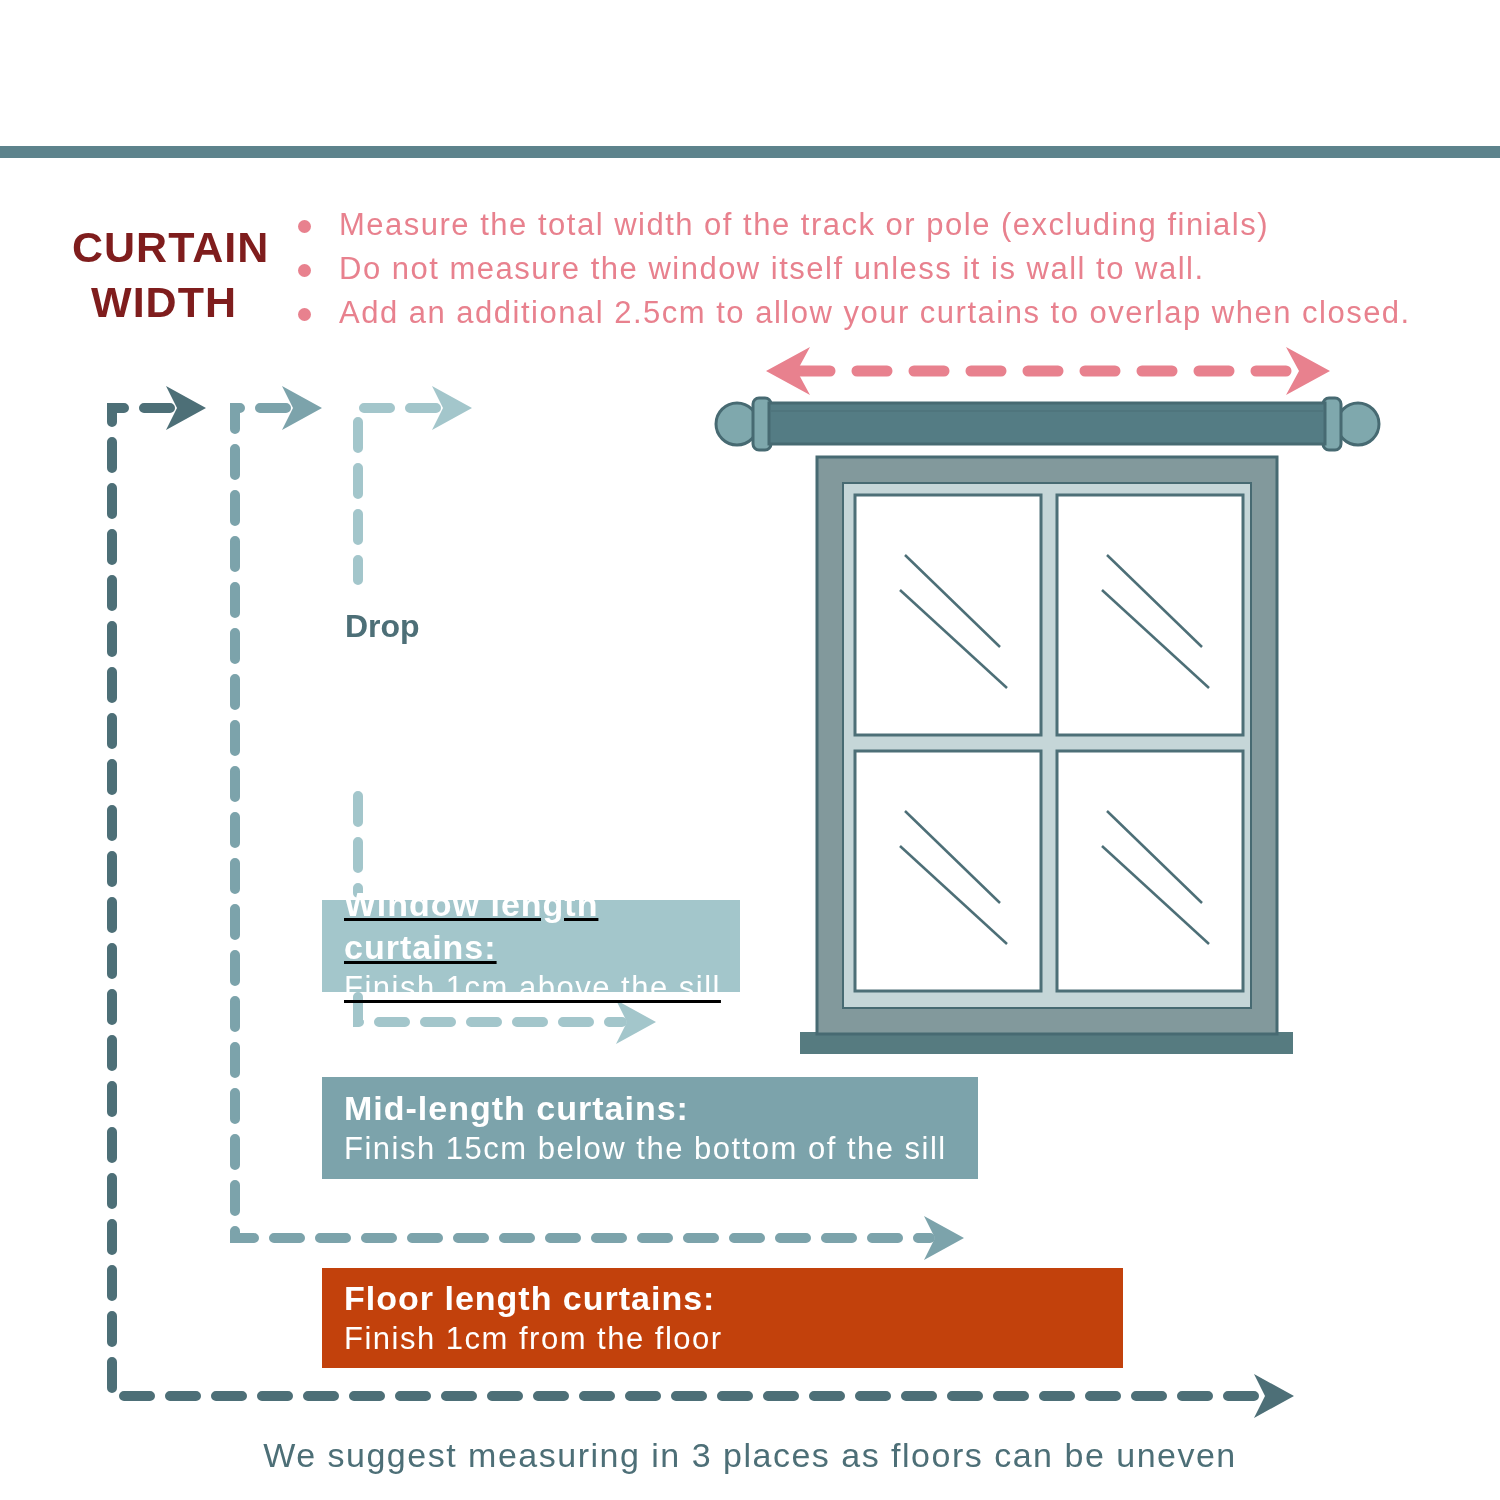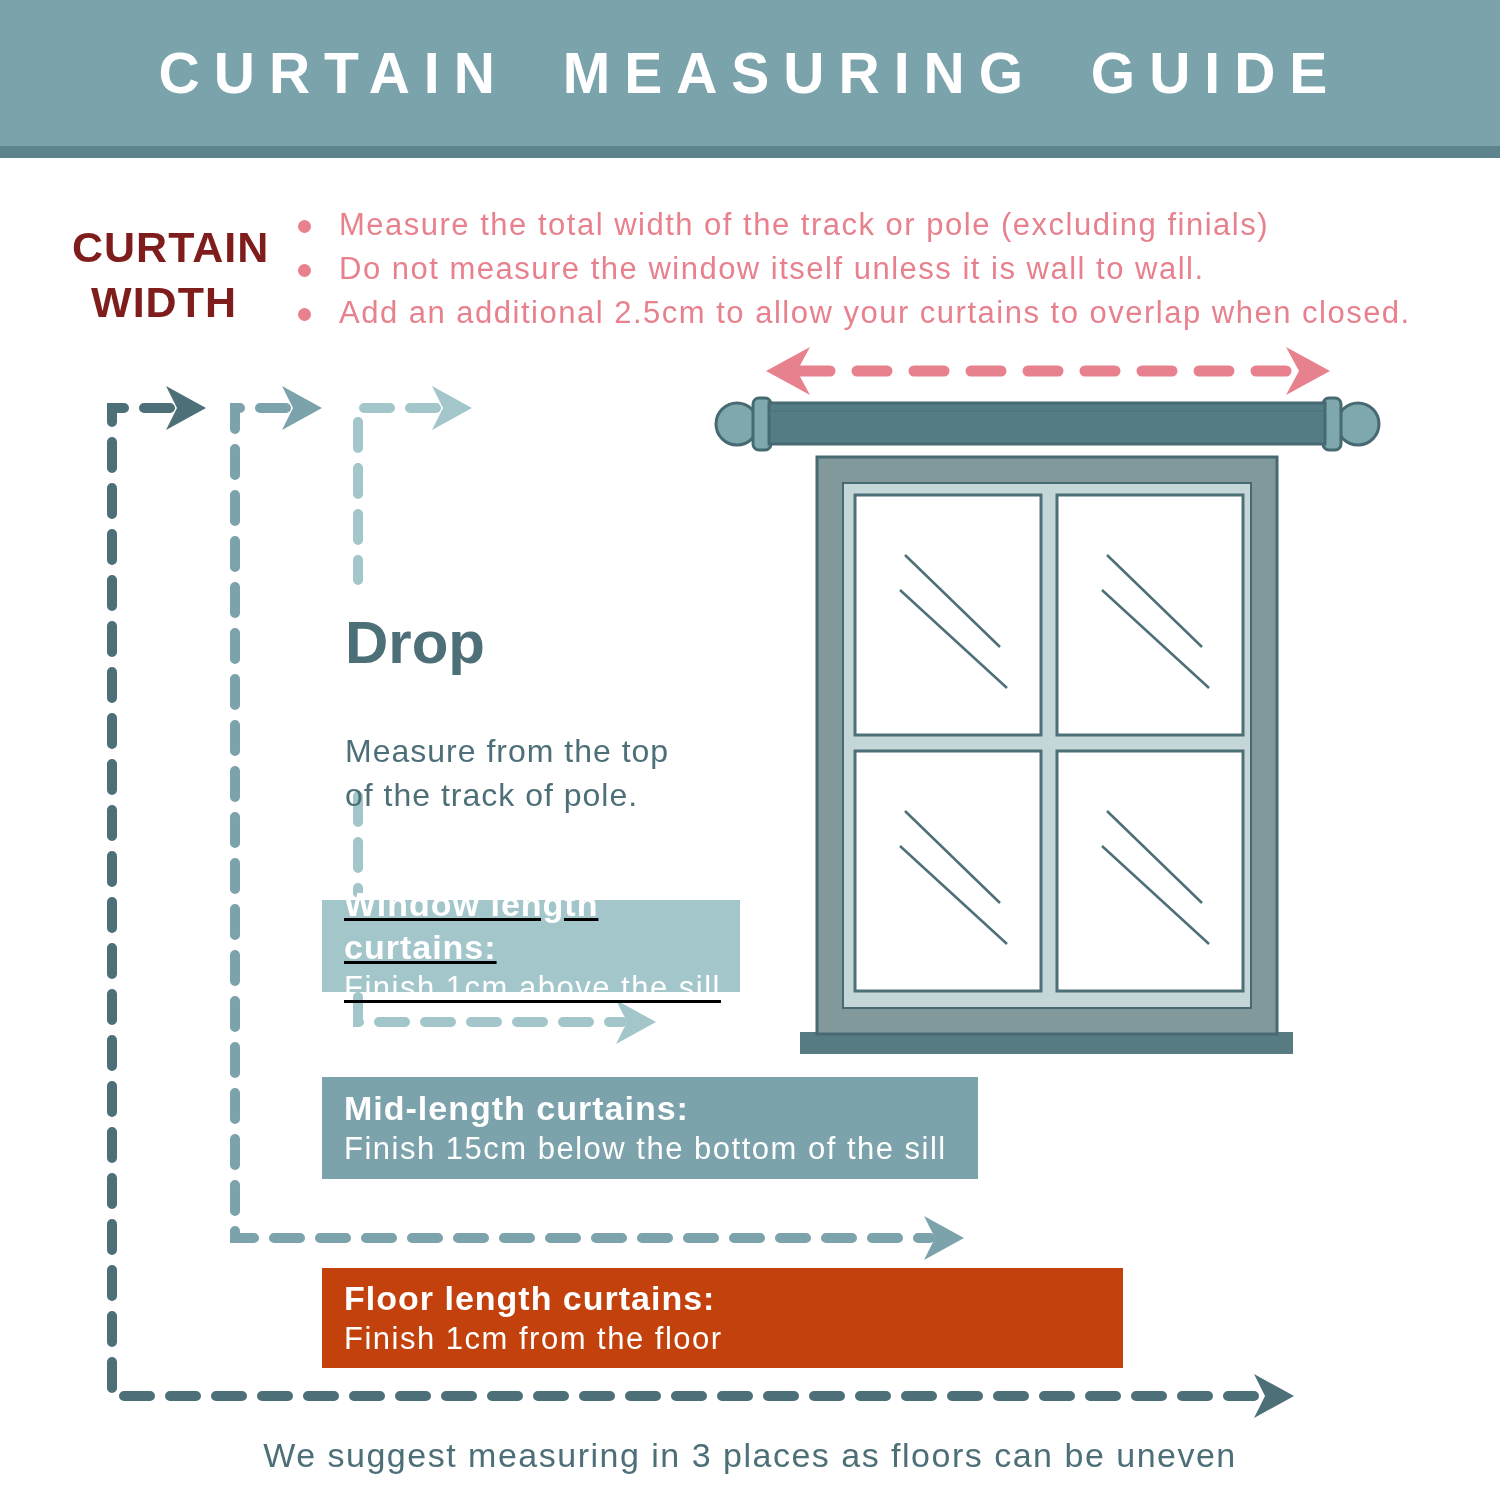--- a/index.html
+++ b/index.html
@@ -31,21 +31,21 @@
   .bullet-row{display:flex;align-items:flex-start;}
   .bullet-dot{
     width:13px;height:13px;border-radius:50%;background:#e8818e;
     margin:12px 28px 0 0;flex:0 0 13px;
   }
   .bullet-text{
     color:#e8818e;font-size:31px;letter-spacing:1.5px;line-height:1.1;white-space:nowrap;
   }
   
   .drop-block{position:absolute;left:345px;top:608px;width:360px;}
-  .drop-heading{color:#4d6f77;font-size:60px;font-weight:bold;margin-bottom:52px;}
+  .drop-heading{color:#4d6f77;font-size:32px;font-weight:bold;margin-bottom:34px;}
   .drop-body{color:#4d6f77;font-size:32px;line-height:1.38;letter-spacing:1px;}
   
   .len-box{position:absolute;display:flex;flex-direction:column;justify-content:center;
            padding-left:22px;box-sizing:border-box;}
   .len-box .t{color:#ffffff;font-size:34px;font-weight:bold;letter-spacing:1px;line-height:1.25;}
   .len-box .s{color:#ffffff;font-size:31px;letter-spacing:1.5px;line-height:1.3;}
   .box-window{left:322px;top:900px;width:418px;height:92px;background:#a3c6cb;text-decoration:underline;}
   .box-mid{left:322px;top:1077px;width:656px;height:102px;background:#7ca3ab;}
   .box-floor{left:322px;top:1268px;width:801px;height:100px;background:#c2410c;}
   
@@ -54,23 +54,20 @@
     color:#4d6f77;font-size:34px;letter-spacing:1.5px;
   }
   
   .diagram{position:absolute;left:0;top:0;width:1500px;height:1500px;pointer-events:none;}
 </style>
 </head>
 <body>
 
 <div id="page">
 
-  <div class="header">
-    <div class="header-title">CURTAIN MEASURING GUIDE</div>
-  </div>
   <div class="header-strip"></div>
 
   <div class="cw-label">
     <div>CURTAIN</div>
     <div>WIDTH</div>
   </div>
 
   <div class="bullets">
     <div class="bullet-row">
       <span class="bullet-dot"></span>
@@ -143,24 +140,20 @@
       <path d="M 436 408 L 358 408 L 358 580" fill="none" stroke="#a3c6cb" stroke-width="10" stroke-linecap="round" stroke-dasharray="26 20"></path>
       <path d="M 358 796 L 358 893" fill="none" stroke="#a3c6cb" stroke-width="10" stroke-linecap="round" stroke-dasharray="26 20"></path>
       <path d="M 358 997 L 358 1022 L 622 1022" fill="none" stroke="#a3c6cb" stroke-width="10" stroke-linecap="round" stroke-dasharray="26 20"></path>
       <polygon points="472,408 432,386 443,408 432,430" fill="#a3c6cb"></polygon>
       <polygon points="656,1022 616,1000 627,1022 616,1044" fill="#a3c6cb"></polygon>
     </g>
   </svg>
 
   <div class="drop-block">
     <div class="drop-heading">Drop</div>
-    <div class="drop-body">
-      <div>Measure from the top</div>
-      <div>of the track of pole.</div>
-    </div>
   </div>
 
   <div class="len-box box-window">
     <div class="t">Window length curtains:</div>
     <div class="s">Finish 1cm above the sill</div>
   </div>
 
   <div class="len-box box-mid">
     <div class="t">Mid-length curtains:</div>
     <div class="s">Finish 15cm below the bottom of the sill</div>

